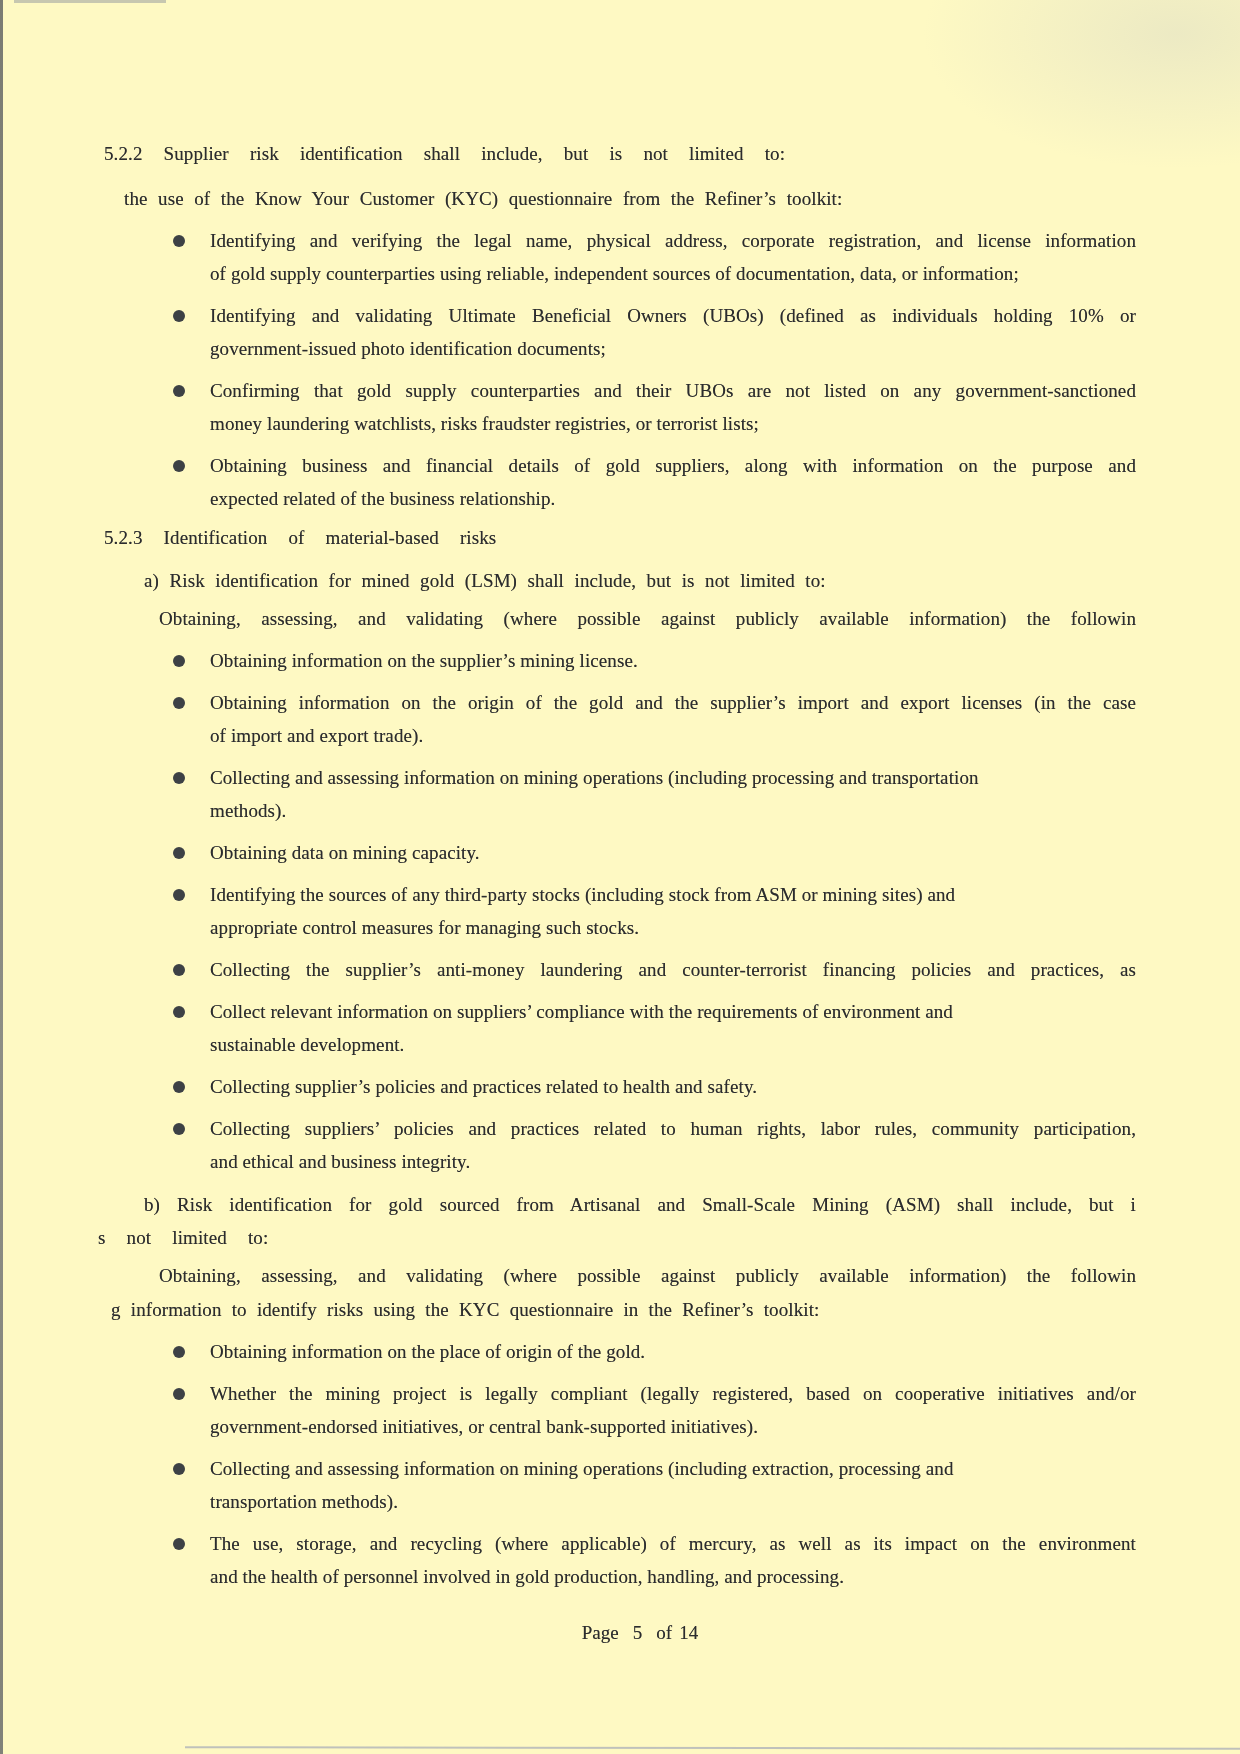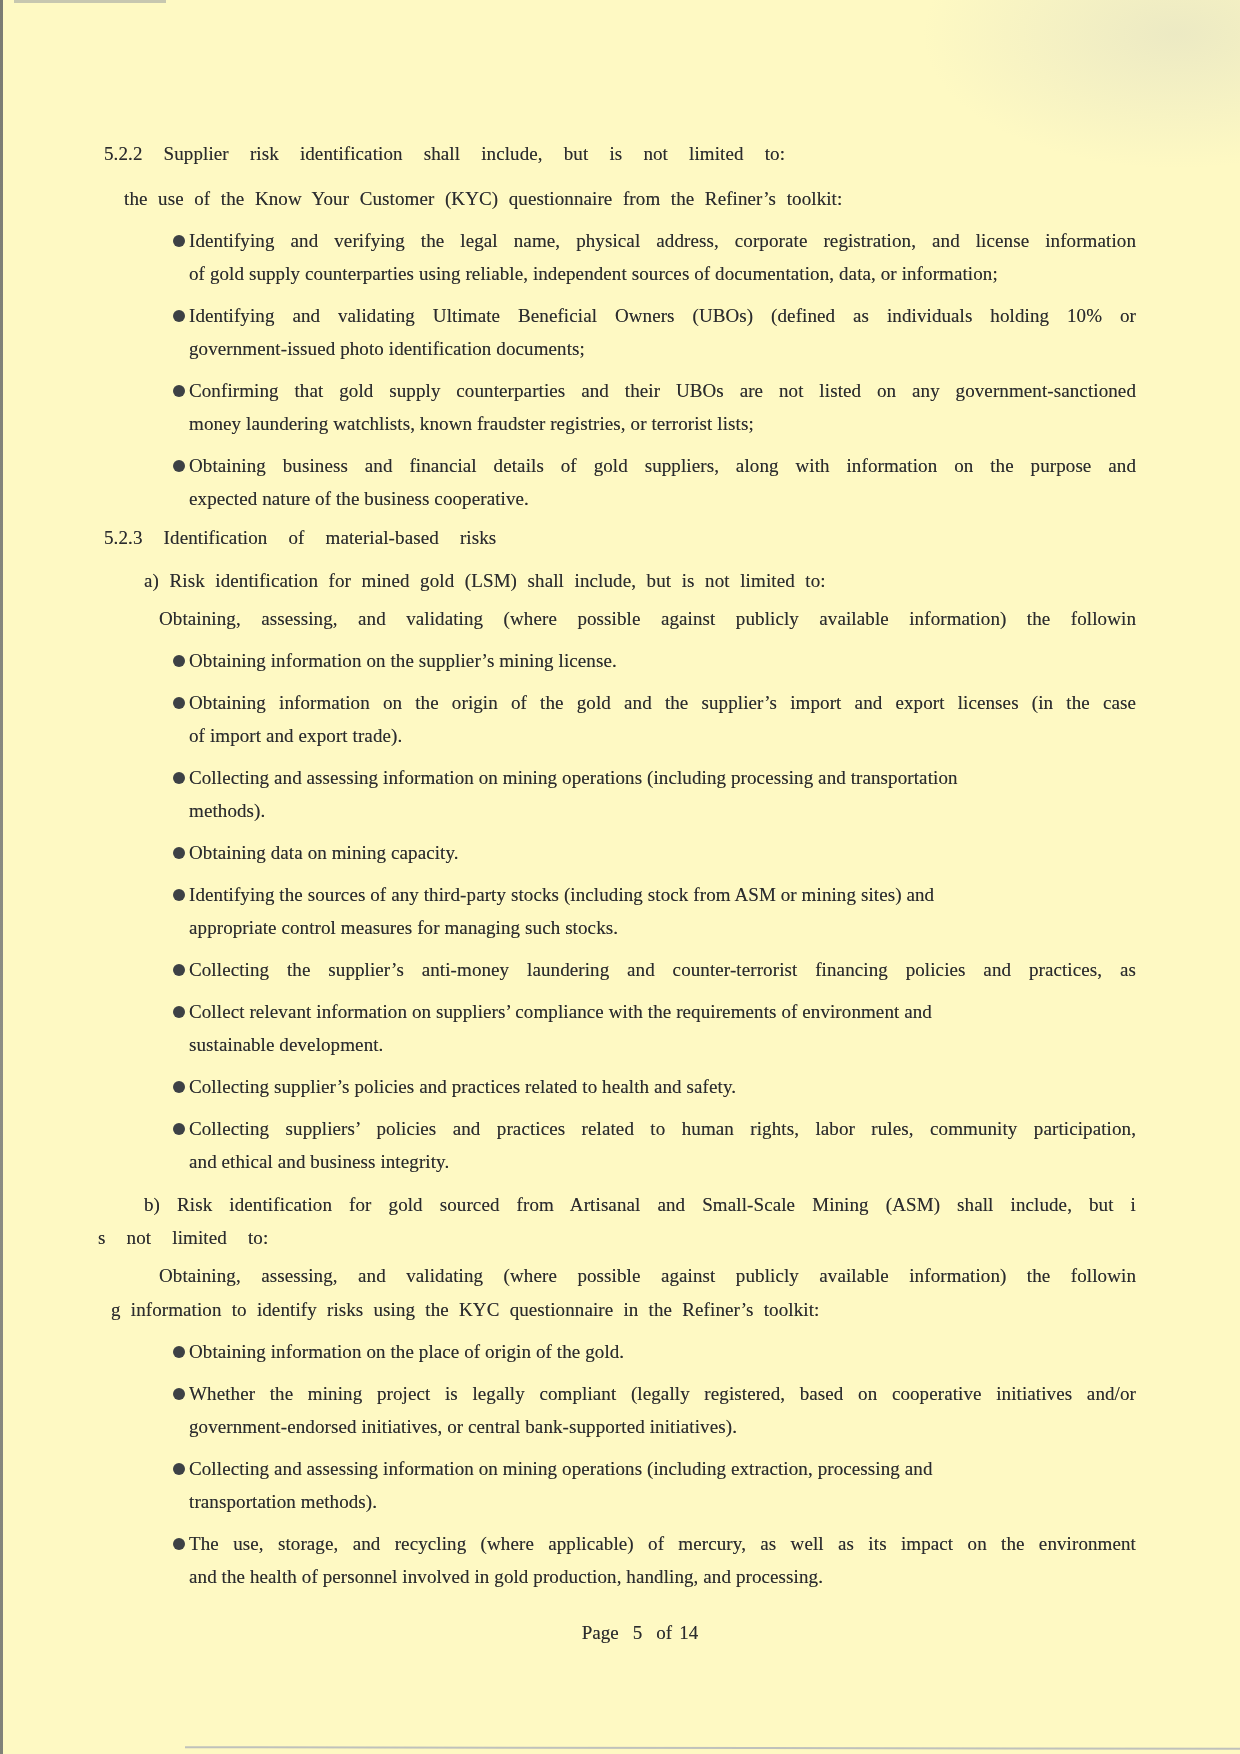--- a/index.html
+++ b/index.html
@@ -51,21 +51,21 @@
   .stretch {
     white-space: normal;
     text-align: justify;
     text-align-last: justify;
   }
   .bullet { display: flex; margin-top: 9px; padding-left: 69px; }
   .dot {
     flex: none; width: 12px; height: 12px; border-radius: 50%;
     background: #3d4145; margin-top: 11px;
   }
-  .bullet-body { margin-left: 4px; flex: 1; min-width: 0; }
+  .bullet-body { margin-left: 25px; flex: 1; min-width: 0; }
   .footer {
     position: absolute; left: 104px; top: 1616px; width: 1032px;
     text-align: center; padding-left: 40px; box-sizing: border-box;
     font-size: 19px; line-height: 33px; word-spacing: .12em; white-space: pre;
     color: #2b2c2e; text-shadow: 0 0 .5px rgba(40,40,42,.5);
   }
 </style>
 </head>
 <body>
 
@@ -88,28 +88,28 @@
         <div class="dot"></div>
         <div class="bullet-body">
           <div class="line stretch">Identifying and validating Ultimate Beneficial Owners (UBOs) (defined as individuals holding 10% or</div>
           <div class="line">government-issued photo identification documents;</div>
         </div>
       </div>
       <div class="bullet">
         <div class="dot"></div>
         <div class="bullet-body">
           <div class="line stretch">Confirming that gold supply counterparties and their UBOs are not listed on any government-sanctioned</div>
-          <div class="line">money laundering watchlists, known fraudster registries, or terrorist lists;</div>
+          <div class="line">money laundering watchlists, risks fraudster registries, or terrorist lists;</div>
         </div>
       </div>
       <div class="bullet">
         <div class="dot"></div>
         <div class="bullet-body">
           <div class="line stretch">Obtaining business and financial details of gold suppliers, along with information on the purpose and</div>
-          <div class="line">expected nature of the business cooperative.</div>
+          <div class="line">expected related of the business relationship.</div>
         </div>
       </div>
       <div class="line k-h">5.2.3  Identification  of  material-based  risks</div>
       <div class="line k-alpha">a) Risk identification for mined gold (LSM) shall include, but is not limited to:</div>
       <div class="line k-p1 stretch">Obtaining, assessing, and validating (where possible against publicly available information) the followin</div>
       <div class="bullet">
         <div class="dot"></div>
         <div class="bullet-body">
           <div class="line">Obtaining information on the supplier’s mining license.</div>
         </div>

